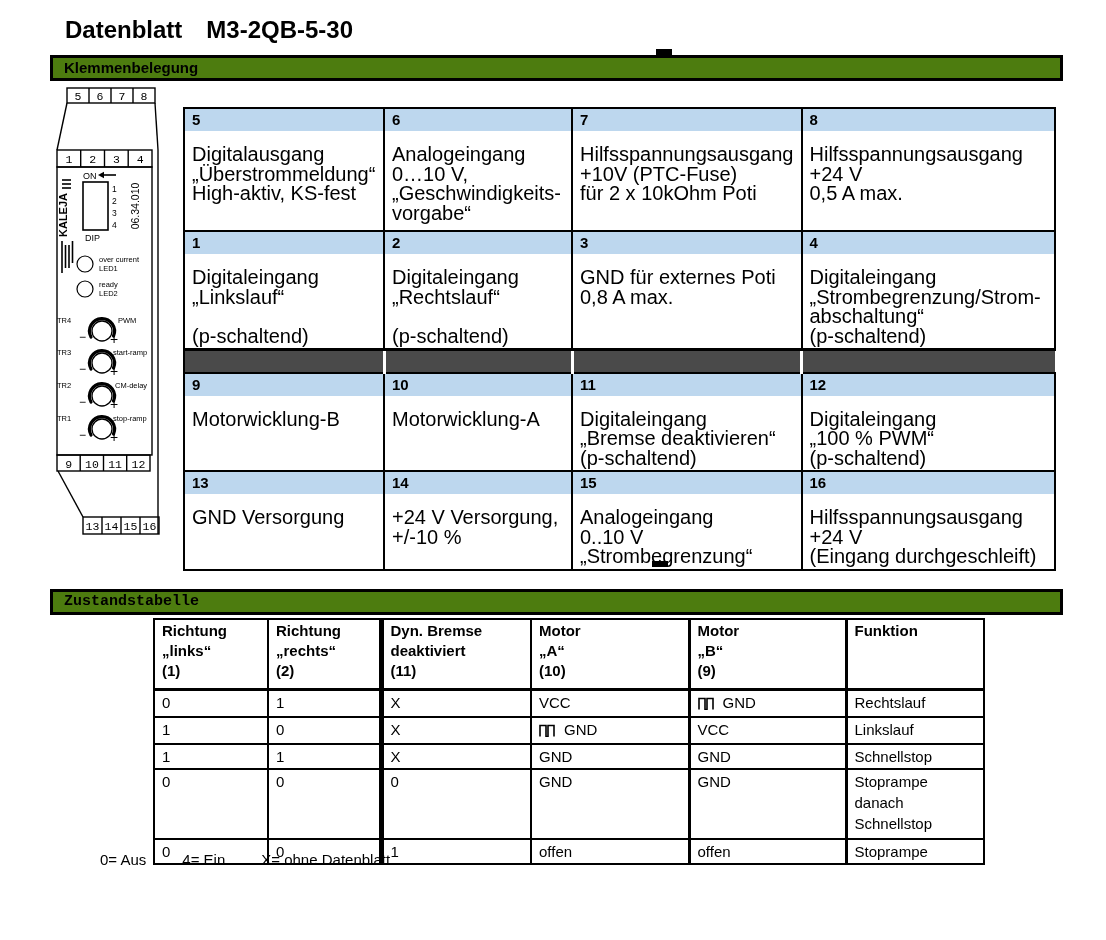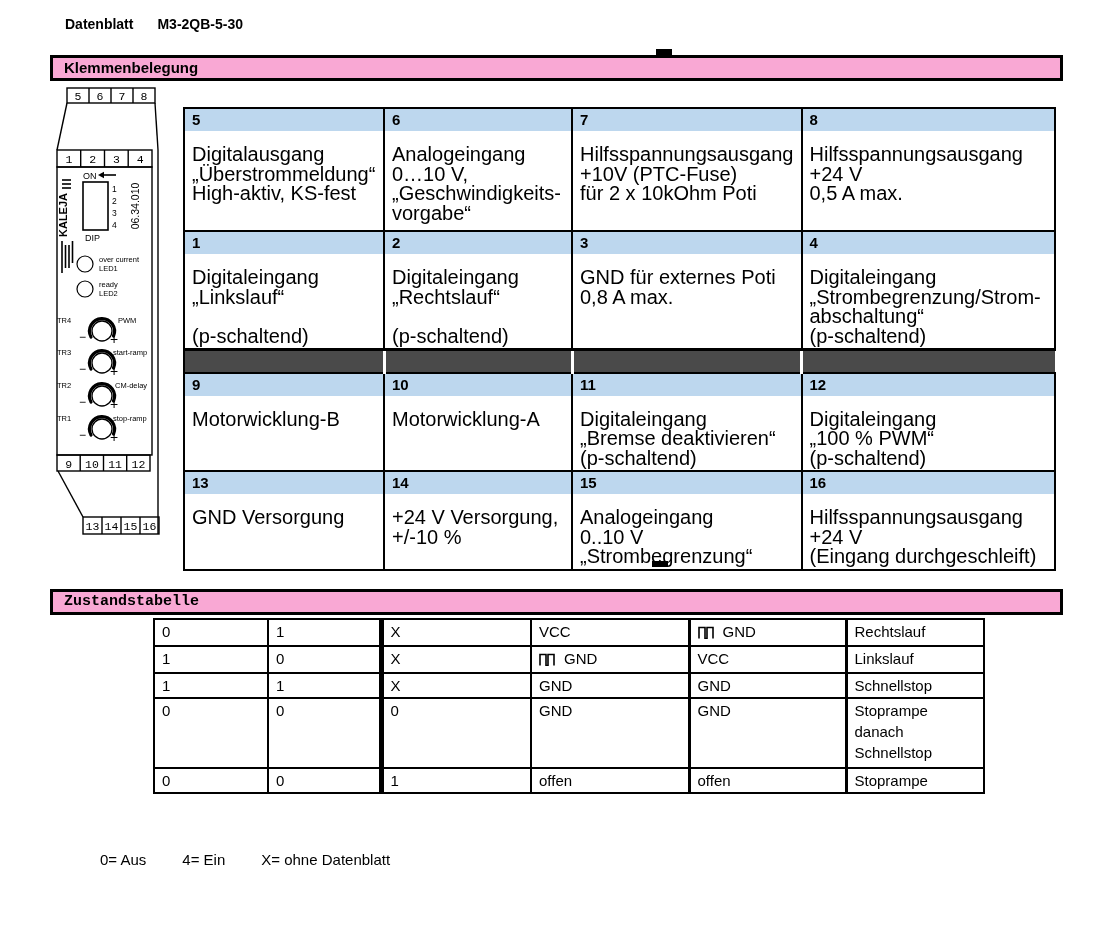--- a/index.html
+++ b/index.html
@@ -3,27 +3,27 @@
 <meta charset="utf-8">
 <style>
   html,body { margin:0; padding:0; }
   body {
     width:1106px; height:940px; position:relative; background:#fff;
     font-family:"Liberation Sans", sans-serif; color:#000; overflow:hidden;
   }
   .abs { position:absolute; }
 
   
-  #page-title { left:65px; top:16px; font-size:14px; font-weight:bold; }
+  #page-title { left:65px; top:16px; font-size:24px; font-weight:bold; }
   #page-title .model { margin-left:24px; }
 
   
   .secbar {
     position:absolute; left:50px; width:1013px; height:26px; box-sizing:border-box;
-    background:#f9a8d4; border:3px solid #000;
+    background:#4d7c0f; border:3px solid #000;
     font-weight:bold; font-size:15px; line-height:20px; padding-left:11px;
   }
   #bar-klemmen { top:55px; }
   #bar-zustand { top:589px;font-family:Liberation Mono, monospace; }
   .tick { position:absolute; background:#000; width:16px; height:6px; }
   #tick1 { left:656px; top:49px; }
   #tick2 { left:652px; top:561px; }
 
   
   .ktable { position:absolute; left:183px; top:107px; border-collapse:collapse; table-layout:fixed; }
@@ -311,20 +311,38 @@
 <table class="ztable">
   <colgroup>
       <col style="width:114px">
       <col style="width:113px">
       <col style="width:150px">
       <col style="width:158px">
       <col style="width:157px">
       <col style="width:138px">
     </colgroup>
   <tbody>
+      <tr style="height:70px">
+    <th>Richtung
+„links“
+(1)</th>
+    <th>Richtung
+„rechts“
+(2)</th>
+    <th>Dyn. Bremse
+deaktiviert
+(11)</th>
+    <th>Motor
+„A“
+(10)</th>
+    <th>Motor
+„B“
+(9)</th>
+    <th>Funktion</th>
+  </tr>
   <tr style="height:24px">
     <td>0</td>
     <td>1</td>
     <td>X</td>
     <td>VCC</td>
     <td><span class="pulse-wrap"><svg width="22" height="13" viewBox="0 0 22 13">
               <path d="M1,12.5 V1.5 H7 V12.5 H9 V1.5 H15 V12.5" fill="none" stroke="#000" stroke-width="1.6"></path>
             </svg><span>GND</span></span></td>
     <td>Rechtslauf</td>
   </tr>

